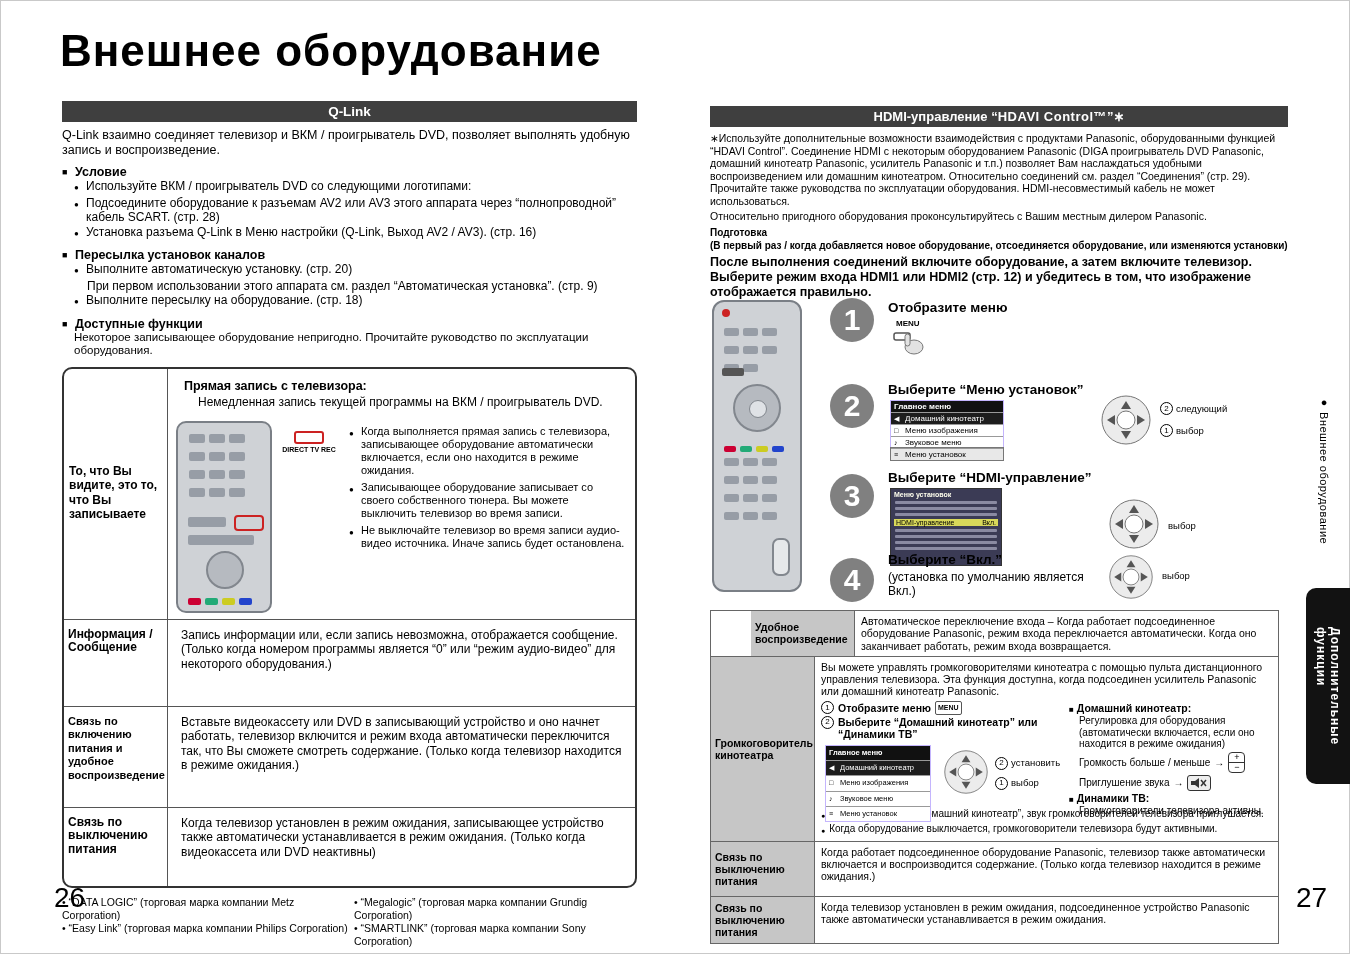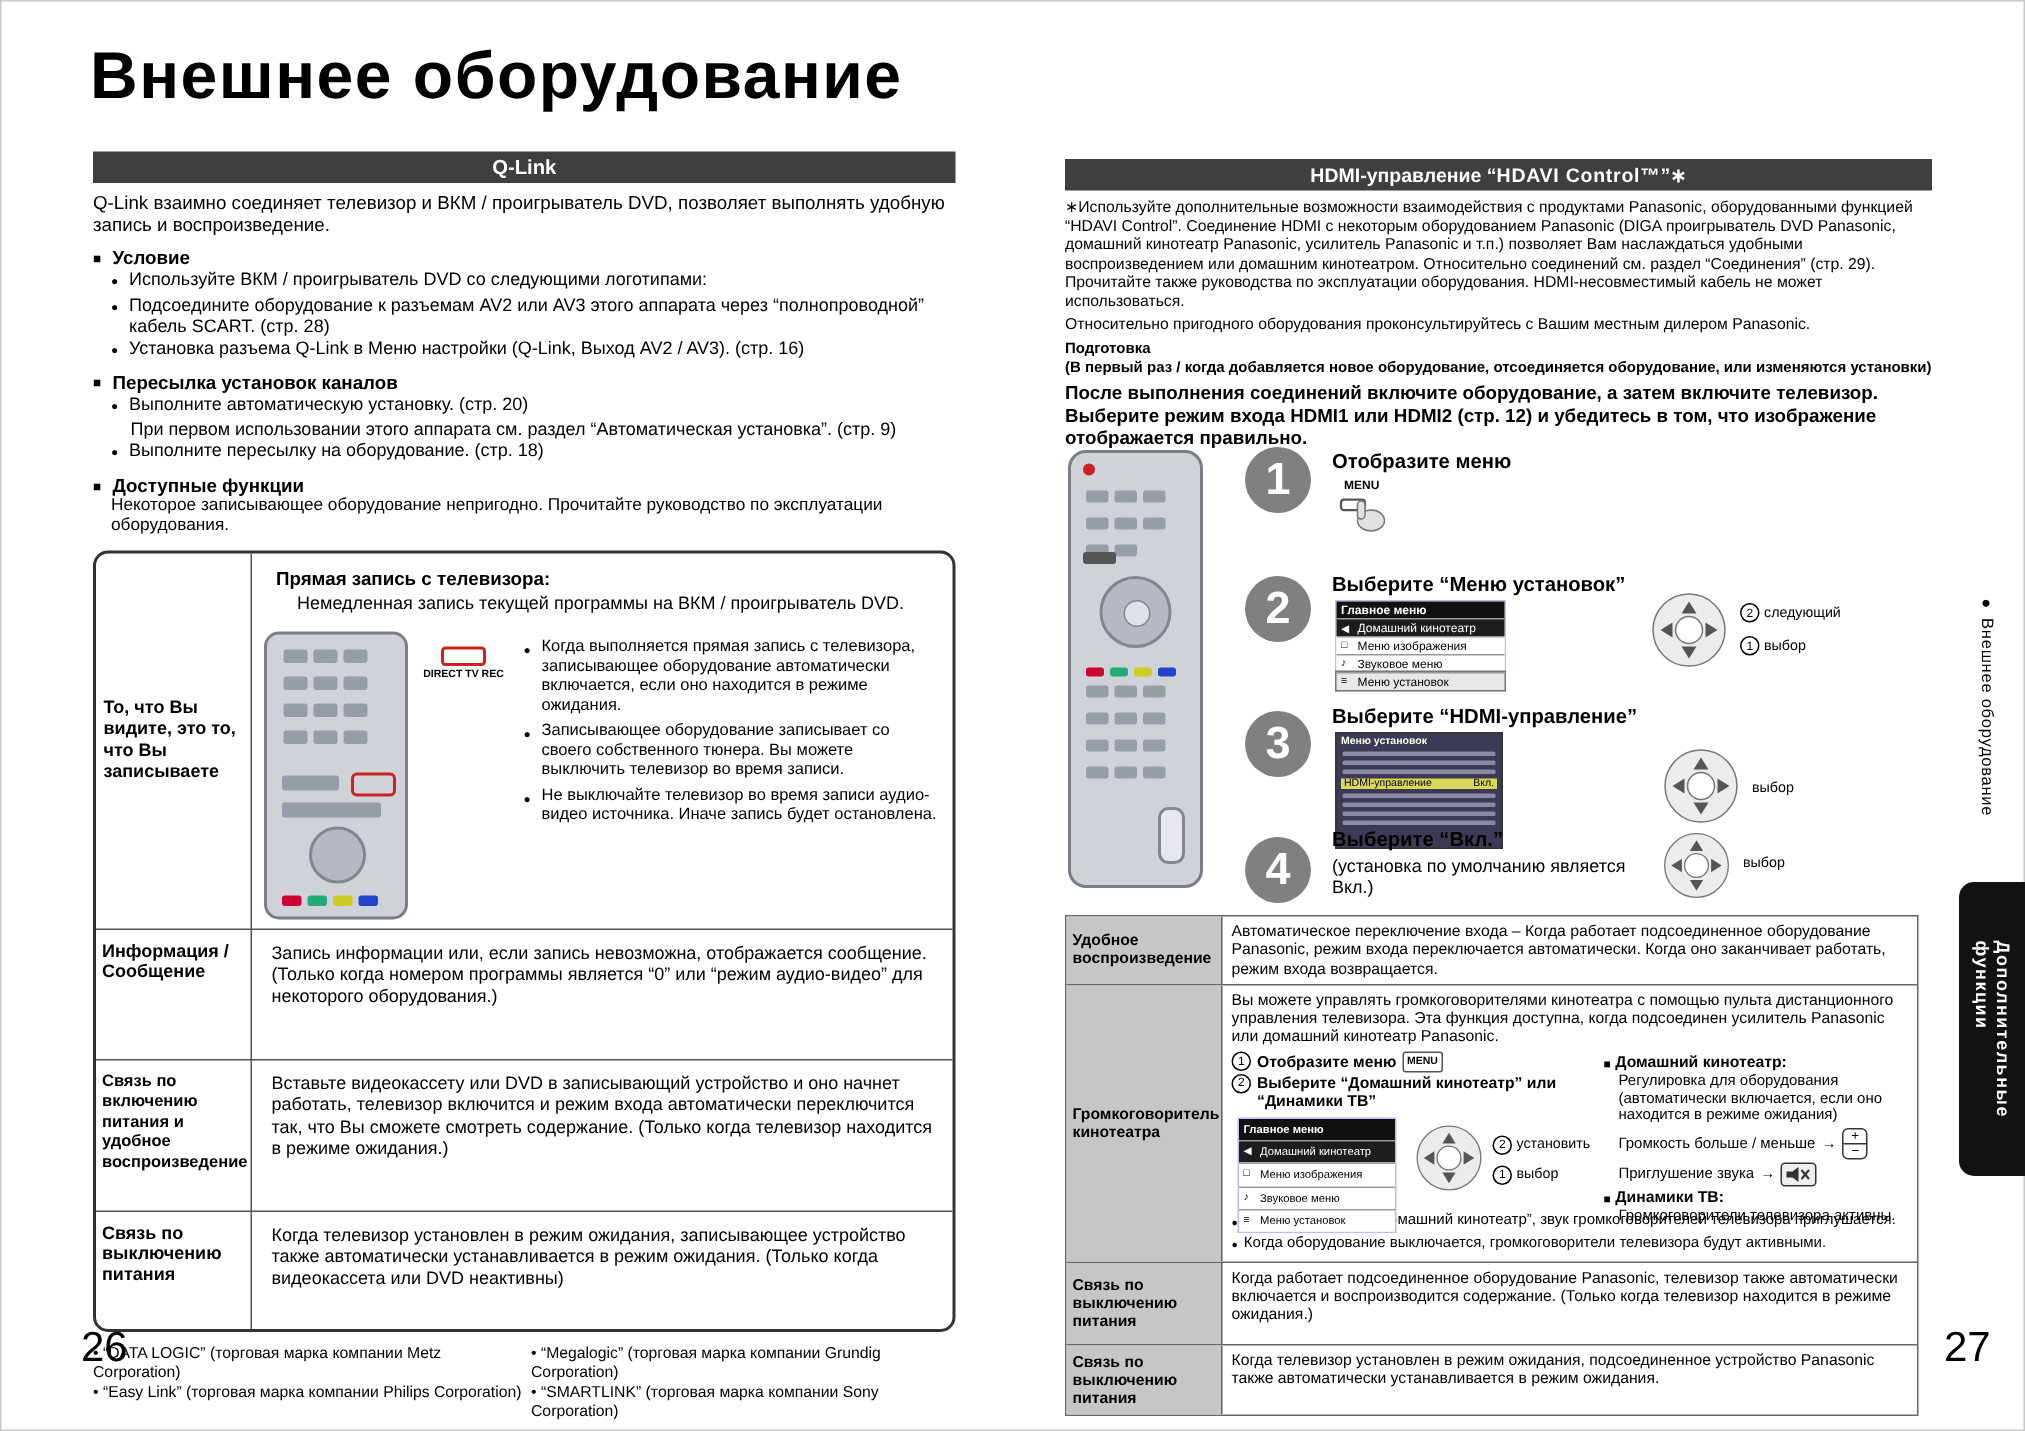--- a/index.html
+++ b/index.html
@@ -75,21 +75,21 @@
   
   .setupmenu{width:112px;height:78px;border:1px solid #333;background:#3b3b55;padding:2px 3px;box-sizing:border-box;}
   .su-title{color:#ffe;font-size:7px;font-weight:bold;}
   .su-bar{height:3px;background:#8a8aa2;margin:3px 1px;border-radius:1px;}
   .su-hl{display:flex;justify-content:space-between;background:#d8d85a;font-size:7px;padding:0 2px;margin:2px 0;}
   
   .handsvg{display:block;}
   
   .htable{position:absolute;left:710px;top:610px;width:567px;border:1px solid #666;}
   .hrow{display:flex;border-top:1px solid #666;}
-  .hrow:first-child{border-top:none;}
+  .hrow:first-child{border-top:none;padding-left:40px;}
   .hlabel{width:104px;background:#c6c6c6;font-weight:bold;font-size:10.5px;line-height:12px;padding:4px;box-sizing:border-box;display:flex;flex-direction:column;justify-content:center;flex:none;border-right:1px solid #666;}
   .hcontent{flex:1;padding:4px 6px;font-size:10.5px;line-height:12.3px;}
   .rb-cols{display:flex;margin-top:3px;height:106px;}
   .rb-left{width:248px;position:relative;flex:none;}
   .rb-left>div{position:absolute;}
   .rbl1{left:0;top:0;display:flex;align-items:center;gap:4px;font-size:10.5px;}
   .rbl2{left:0;top:15px;display:flex;gap:4px;font-size:10.5px;width:238px;}
   .menu-mini{font-size:7px;font-weight:bold;border:1px solid #555;border-radius:2px;padding:0 2px;}
   .rb-right{flex:1;font-size:10px;line-height:11.5px;}
   .hb{display:flex;gap:3px;font-weight:bold;font-size:10.5px;margin-top:2px;}

